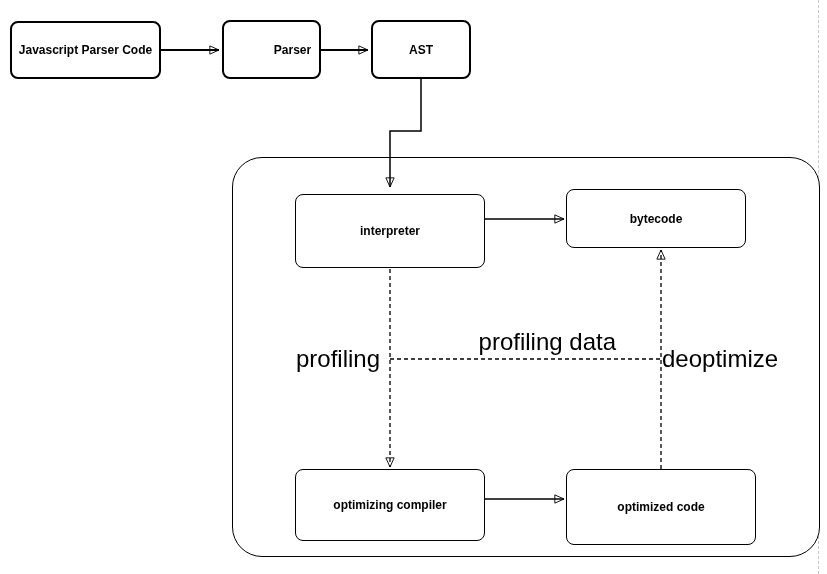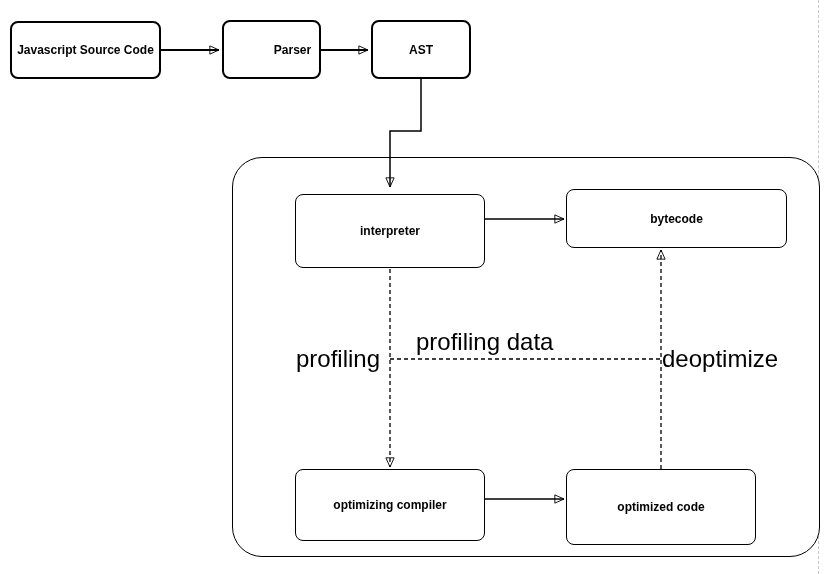--- a/index.html
+++ b/index.html
@@ -92,26 +92,26 @@
     <path d="M161 50 L219 50" stroke-width="2" marker-end="url(#arrowhead)"></path>
     <path d="M321 50 L368 50" stroke-width="2" marker-end="url(#arrowhead)"></path>
     <path d="M421 78 L421 131 L390 131 L390 187" stroke-width="1.5" marker-end="url(#arrowhead)"></path>
     <path d="M485 219 L564 219" stroke-width="1.5" marker-end="url(#arrowhead)"></path>
     <path d="M485 499 L564 499" stroke-width="1.5" marker-end="url(#arrowhead)"></path>
     <path d="M390 248 L390 467" stroke-width="1.3" stroke-dasharray="4 3" marker-end="url(#arrowhead)"></path>
     <path d="M661 469 L661 250" stroke-width="1.3" stroke-dasharray="4 3" marker-end="url(#arrowhead)"></path>
     <path d="M390 359 L661 359" stroke-width="1.3" stroke-dasharray="4 3"></path>
   </svg>
 
-  <div class="node toprow" style="left:10px; top:21px; width:151px; height:58px;">Javascript Source Code</div>
+  <div class="node toprow" style="left:10px; top:21px; width:151px; height:58px;">Javascript Parser Code</div>
   <div class="node toprow" style="left:222px; top:20px; width:99px; height:59px;padding-left:44px;">Parser</div>
   <div class="node toprow" style="left:371px; top:20px; width:100px; height:59px;text-align:center;">AST</div>
 
   <div class="node" style="left:295px; top:194px; width:190px; height:74px;">interpreter</div>
-  <div class="node" style="left:566px; top:189px; width:221px; height:59px;">bytecode</div>
+  <div class="node" style="left:566px; top:189px; width:180px; height:59px;">bytecode</div>
   <div class="node" style="left:295px; top:469px; width:190px; height:72px;">optimizing compiler</div>
   <div class="node" style="left:566px; top:469px; width:190px; height:76px;">optimized code</div>
 
   <div class="edge-label" style="left:280px; top:345px; width:100px; text-align:right;">profiling</div>
-  <div class="edge-label" style="left:416px; top:328px; width:200px; text-align:left;">profiling data</div>
+  <div class="edge-label" style="left:416px; top:328px; width:200px; text-align:right;">profiling data</div>
   <div class="edge-label" style="left:662px; top:345px;">deoptimize</div>
 
 </div>
 
 </body></html>

